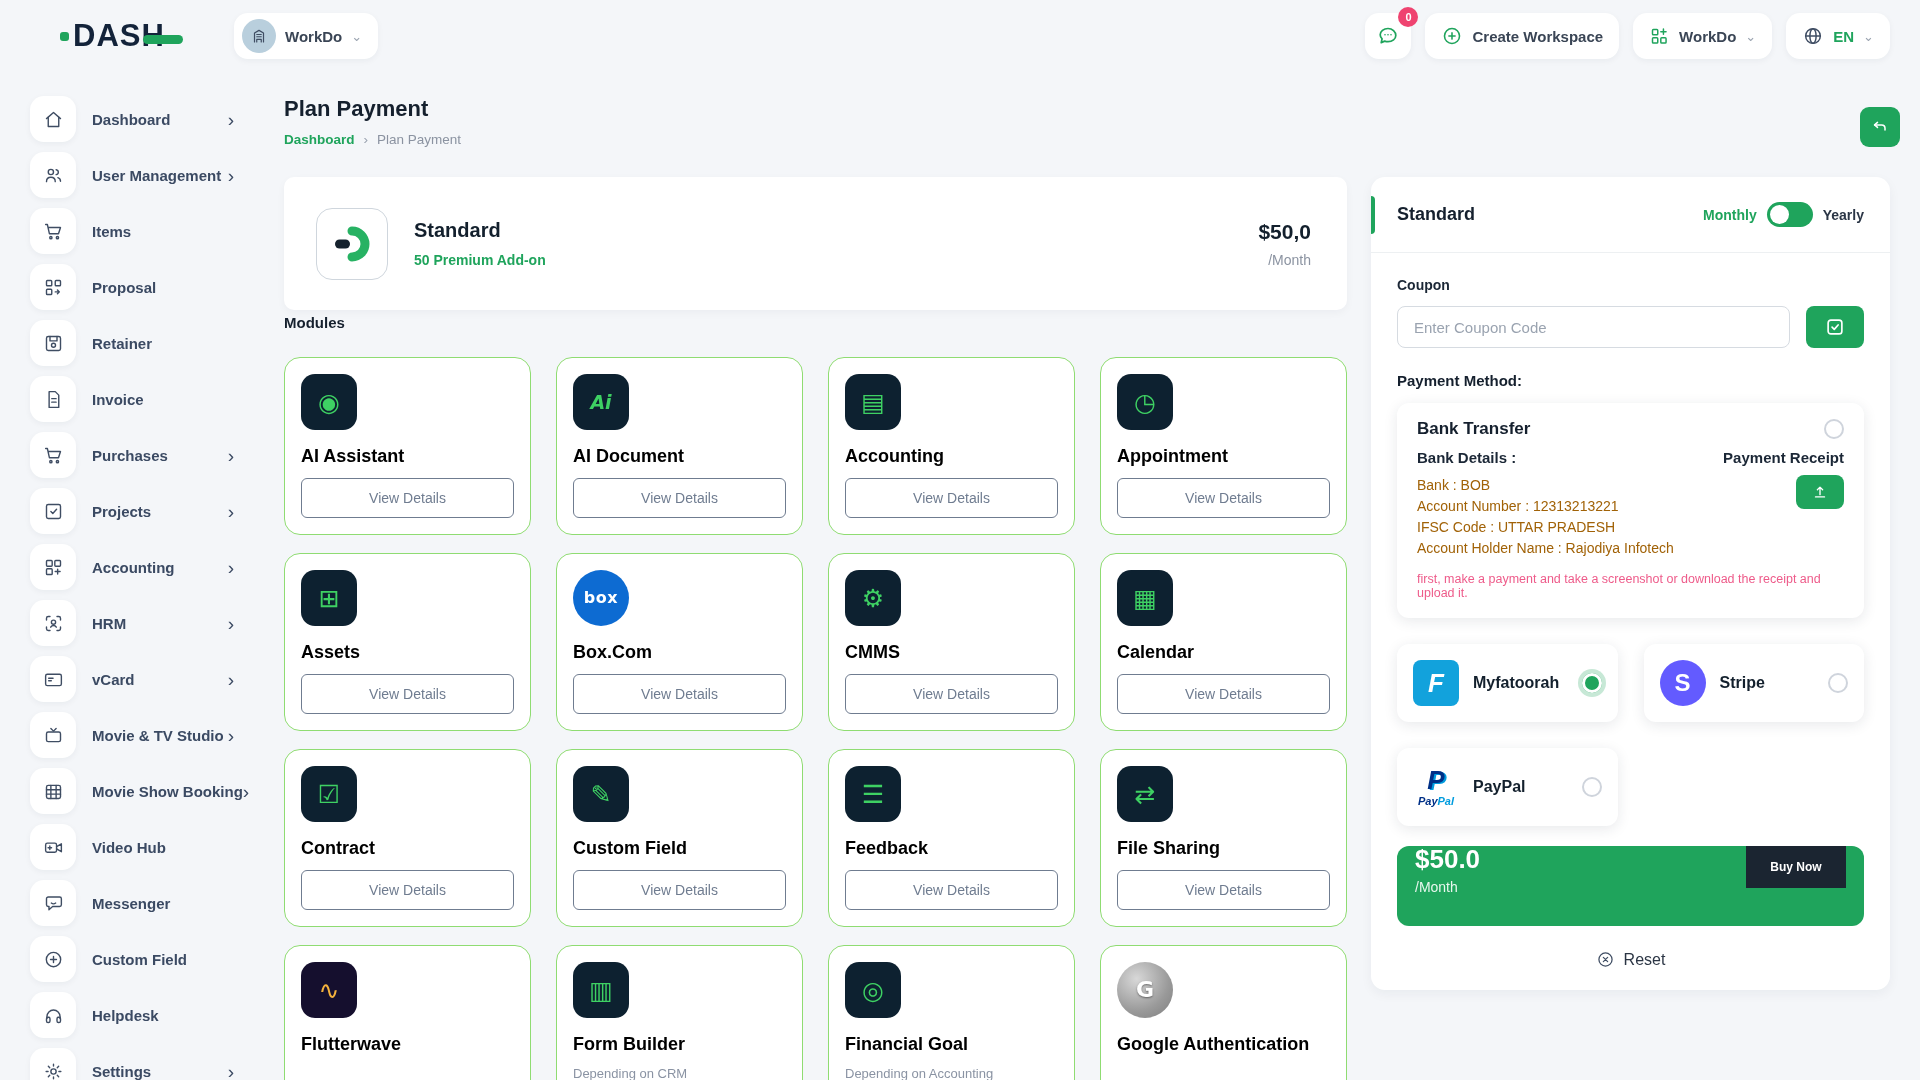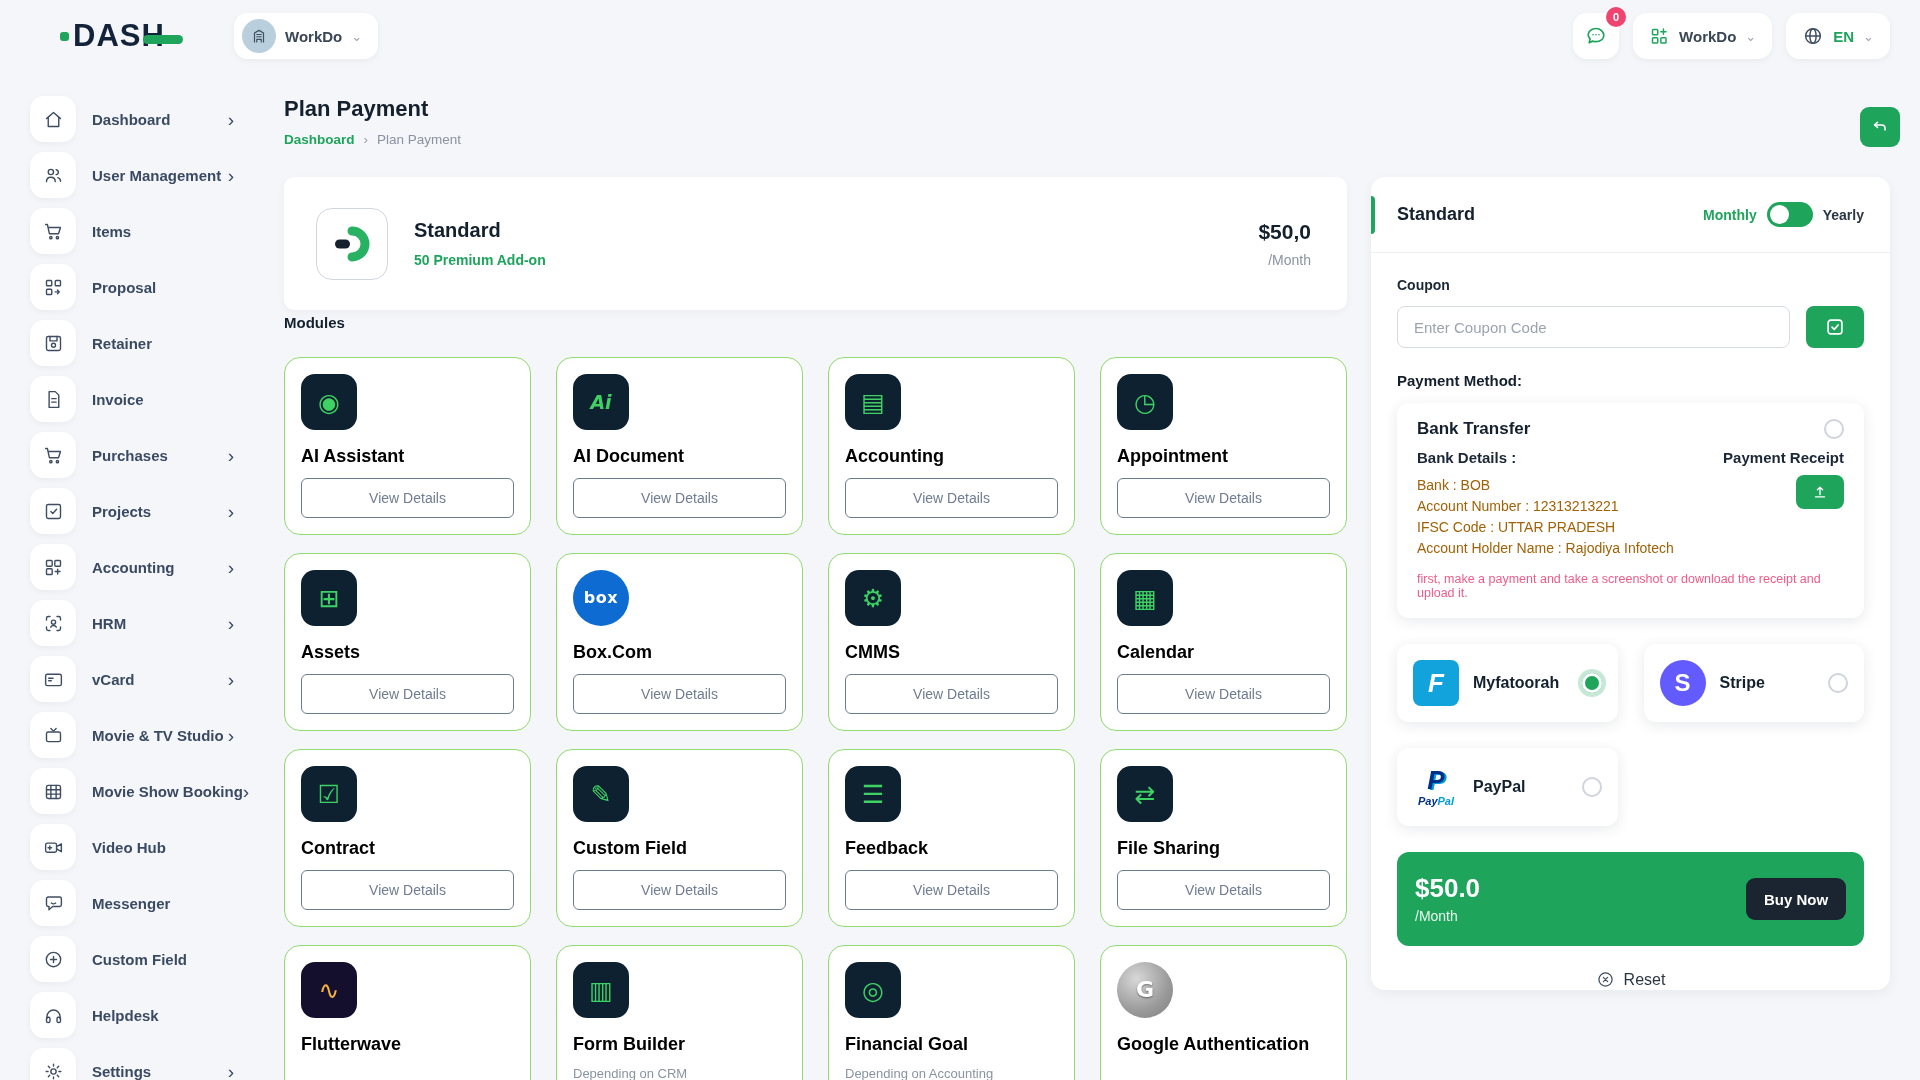--- a/index.html
+++ b/index.html
@@ -102,25 +102,25 @@
   .gw-name { margin-left:14px; font-size:16px; font-weight:700; color:#13202d; }
   .radio-on { width:20px; height:20px; border-radius:50%; background:#1fa45c; box-shadow:inset 0 0 0 3px #fff, 0 0 0 4px rgba(31,164,92,.25); margin-left:auto; flex:none; }
   .gw-logo-sq { width:46px; height:46px; border-radius:8px; background:#12a2dc; display:flex; align-items:center; justify-content:center;
                 color:#fff; font-weight:800; font-size:26px; font-style:italic; flex:none; }
   .gw-logo-circ { width:46px; height:46px; border-radius:50%; background:#635bff; display:flex; align-items:center; justify-content:center;
                   color:#fff; font-weight:800; font-size:24px; flex:none; }
   .gw-logo-pp { width:46px; height:52px; display:flex; flex-direction:column; align-items:center; justify-content:center; flex:none; }
   .pp-mark { font-size:26px; font-weight:800; font-style:italic; color:#003087; text-shadow:2px 1px 0 #009cde; line-height:1; }
   .pp-word { font-size:11px; font-weight:800; font-style:italic; margin-top:2px; }
   .pp-word .p1 { color:#003087; } .pp-word .p2 { color:#009cde; }
-  .price-bar { margin-top:26px; height:94px; background:#1fa45c; border-radius:12px; display:flex; align-items:center; padding:0 18px; }
+  .price-bar { margin-top:20px; height:80px; background:#1fa45c; border-radius:12px; display:flex; align-items:flex-start; padding:0 18px; }
   .price-big { color:#fff; font-size:26px; font-weight:800; line-height:1; }
   .price-period { color:#e8f7ee; font-size:14px; margin-top:7px; }
-  .buy-btn { margin-left:auto; width:100px; height:42px; background:#1b2531; color:#fff; border:none; border-radius:9px;
-             font-size:15px; font-weight:700; font-family:inherit; cursor:pointer; }
+  .buy-btn { margin-left:auto; width:100px; height:42px; background:#1b2531; color:#fff; border:none; border-radius:0;
+             font-size:12px; font-weight:700; font-family:inherit; cursor:pointer; }
   .reset-row { margin-top:24px; display:flex; align-items:center; justify-content:center; gap:9px; cursor:pointer; }
   .reset-label { font-size:16px; color:#2b3544; }
 </style>
 </head>
 <body>
 
 <div class="header">
   <div class="logo">
     <div class="logo-dot"></div>
     <div class="logo-text">DASH</div>
@@ -147,20 +147,29 @@
           <g class="ic-green">
             <path d="M12 4.5c-4.4 0-7.8 2.8-7.8 6.2 0 1.6.7 3 1.9 4.1L5.2 18.6l3.5-1.5c1 .4 2.1.6 3.3.6 4.4 0 7.8-2.8 7.8-6.2S16.4 4.5 12 4.5z"></path>
           </g>
         <circle cx="9" cy="10.8" r=".8" fill="#1fa45c"></circle>
           <circle cx="12" cy="10.8" r=".8" fill="#1fa45c"></circle>
           <circle cx="15" cy="10.8" r=".8" fill="#1fa45c"></circle>
         </svg>
       <span class="badge">0</span>
     </div>
 
+    <div class="pill">
+      <svg width="22" height="22" viewBox="0 0 24 24">
+          <g class="ic-green">
+            <circle cx="12" cy="12" r="8.2"></circle>
+            <path d="M12 8.6v6.8M8.6 12h6.8"></path>
+          </g>
+        </svg>
+      <span>Create Workspace</span>
+    </div>
 
     <div class="pill">
       <svg width="21" height="21" viewBox="0 0 24 24">
           <g class="ic-green" stroke-width="1.9">
             <rect x="4" y="4" width="6" height="6" rx="1"></rect>
             <rect x="4" y="13.5" width="6" height="6" rx="1"></rect>
             <rect x="13.5" y="13.5" width="6" height="6" rx="1"></rect>
             <path d="M16.5 3.5v6M13.5 6.5h6"></path>
           </g>
         </svg>

